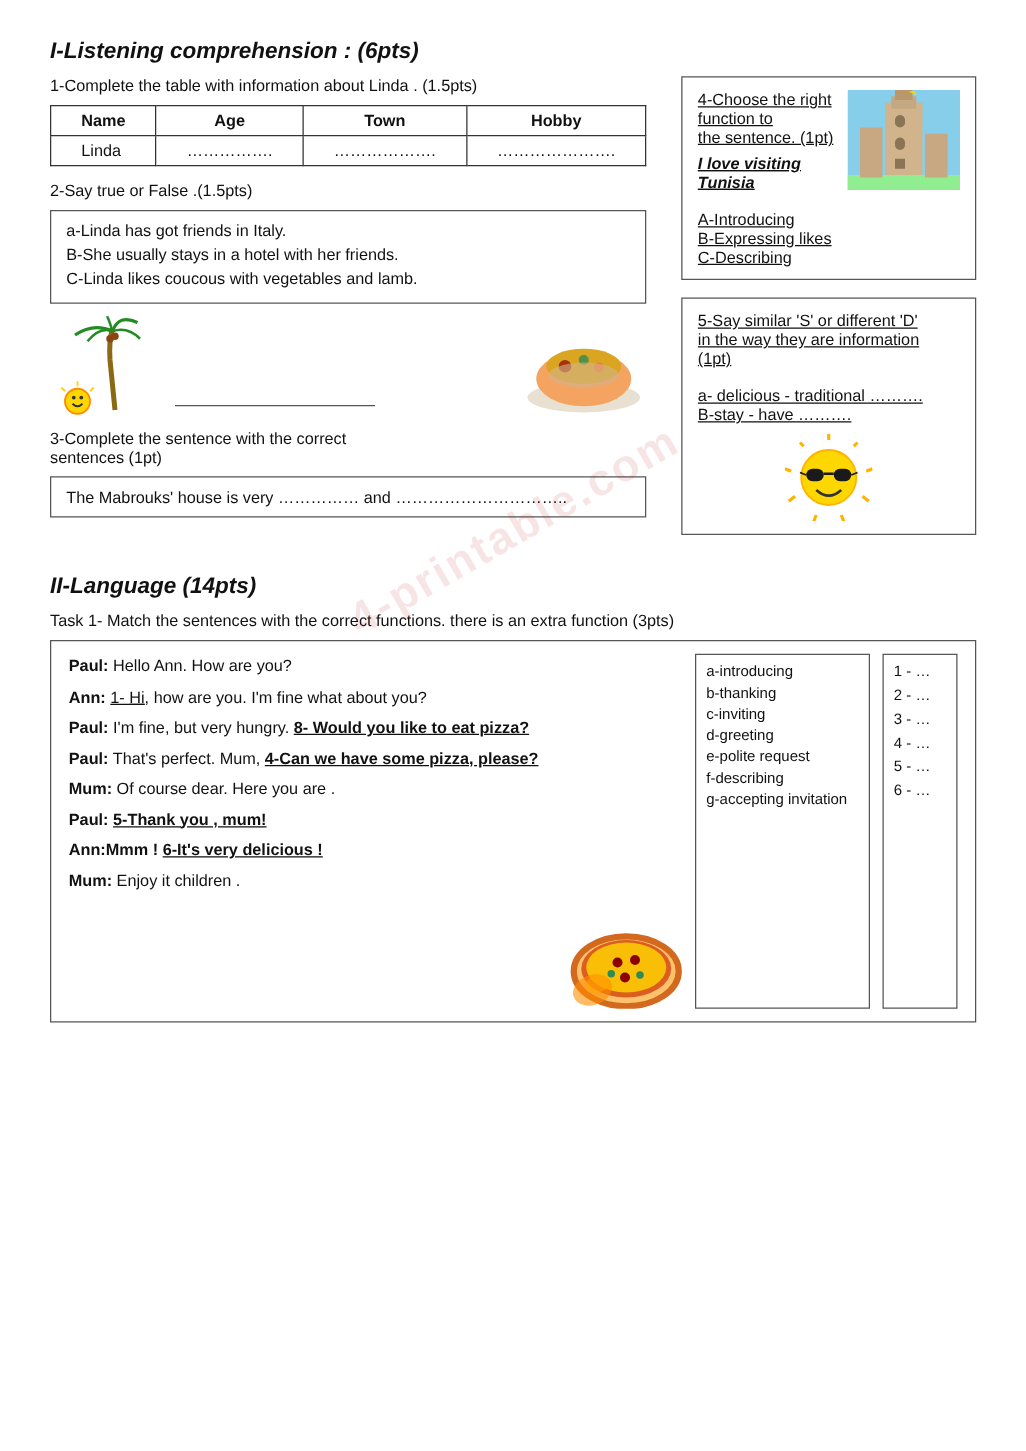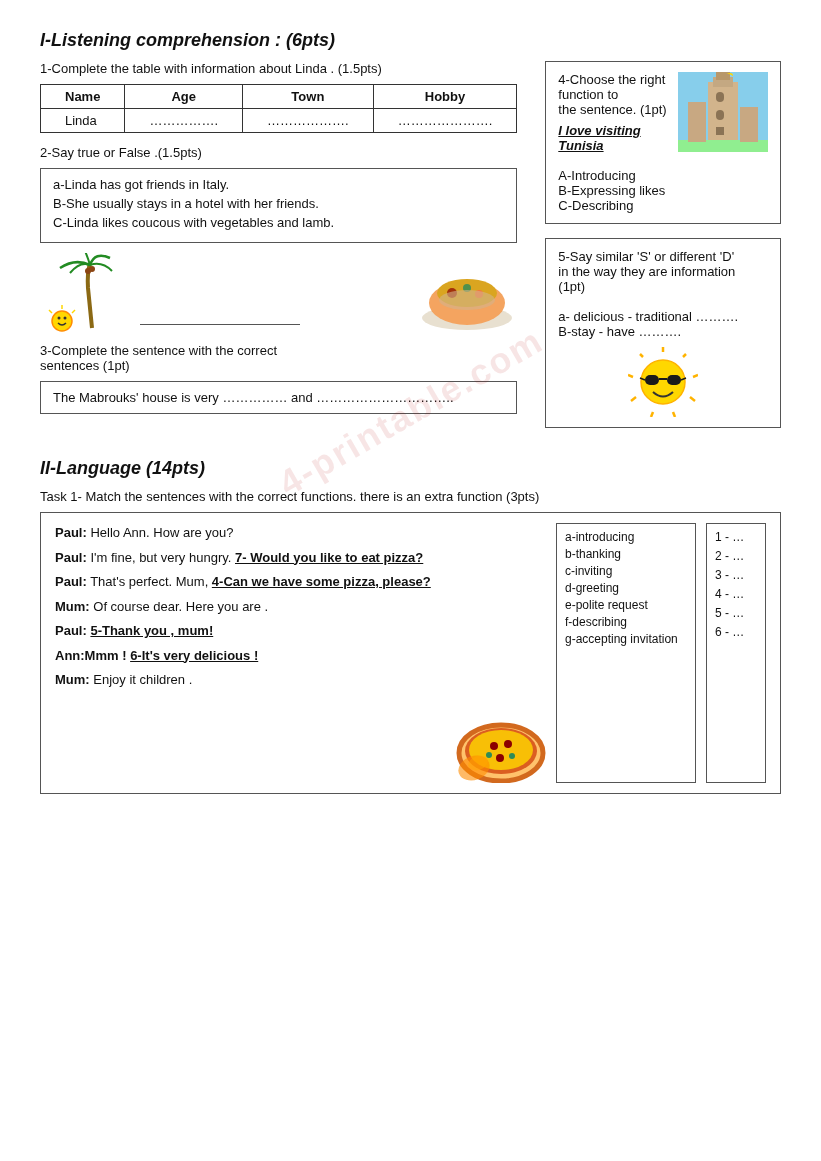--- a/index.html
+++ b/index.html
@@ -24,20 +24,21 @@
     }
     .main-layout {
       display: flex;
       gap: 28px;
     }
     .left-col {
       flex: 1;
     }
     .right-col {
       width: 332px;
+      text-decoration: underline;
     }
     
     .info-table {
       border-collapse: collapse;
       margin-bottom: 12px;
     }
     .info-table th, .info-table td {
       border: 1px solid #333;
       padding: 4px 24px;
       font-size: 13px;
@@ -331,21 +332,22 @@
 
   <div class="language-section">
     <div class="section-title">II-Language (14pts)</div>
     <div class="sub-question">Task 1- Match the sentences with the correct functions. there is an extra function  (3pts)</div>
 
     <div class="task-box">
       <div class="task-inner">
 
         <div class="dialogue-col">
           <p><strong>Paul:</strong> Hello Ann. How are you?</p>
-          <p><strong>Paul:</strong> I'm fine, but very hungry. <span class="bold-underline">7- Would you like to eat pizza?</span></p>
+          <p><strong>Ann:</strong> <span class="underline">1- <u>Hi</u></span>, how are you. I'm fine what about you?</p>
+          <p><strong>Paul:</strong> I'm fine, but very hungry. <span class="bold-underline">8- Would you like to eat pizza?</span></p>
           <p><strong>Paul:</strong> That's perfect. Mum, <span class="bold-underline">4-Can we have some pizza, please?</span></p>
           <p><strong>Mum:</strong> Of course dear. Here you are .</p>
           <p><strong>Paul:</strong> <span class="bold-underline">5-Thank you , mum!</span></p>
           <p><strong>Ann:Mmm !</strong> <span class="bold-underline">6-It's very delicious !</span></p>
           <p><strong>Mum:</strong> Enjoy it children .</p>
 
           <div style="display:flex; justify-content:flex-end; margin-top:8px;">
             <svg class="pizza-img-box" viewBox="0 0 90 75" xmlns="http://www.w3.org/2000/svg">
 
               <ellipse cx="45" cy="45" rx="42" ry="28" fill="#FFB347" opacity="0.8"></ellipse>

